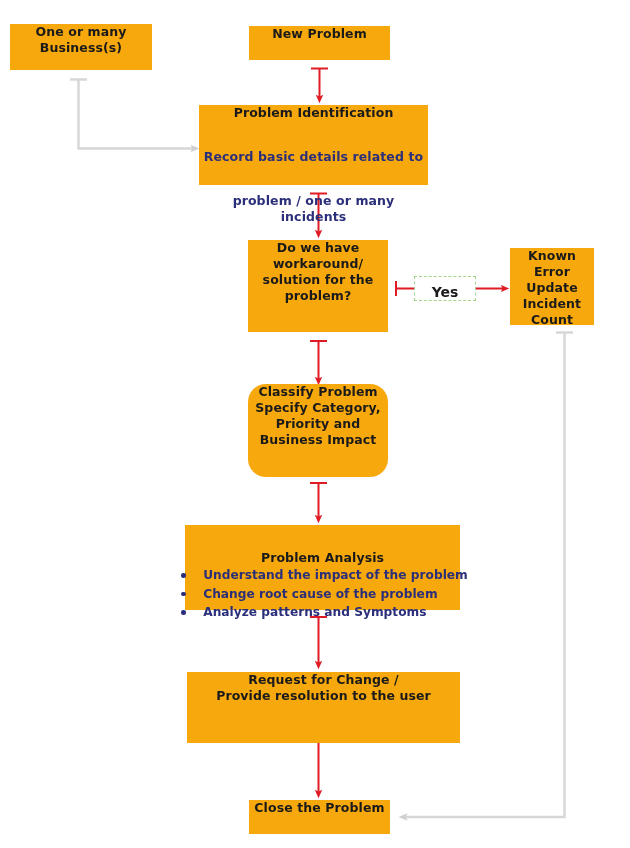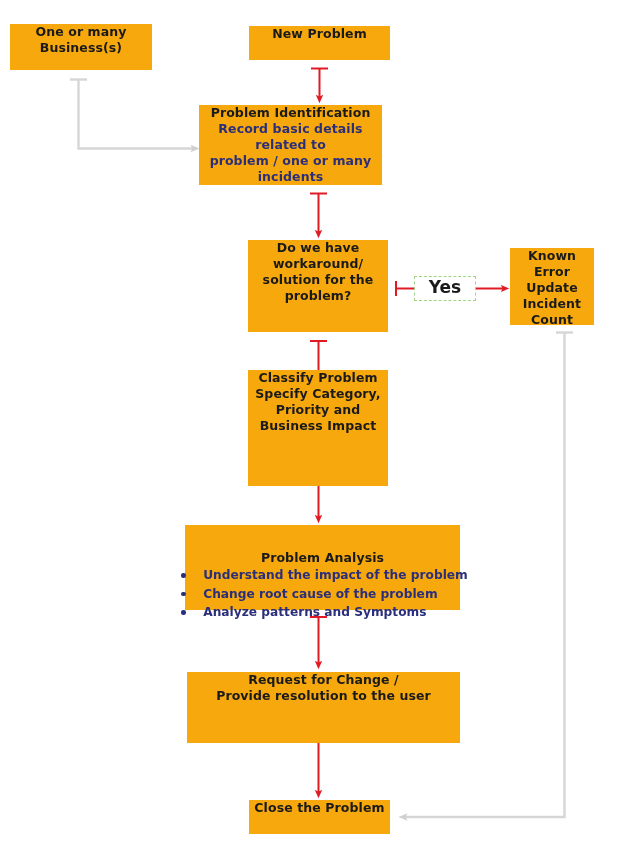--- a/index.html
+++ b/index.html
@@ -69,24 +69,24 @@
     width: 4.5px;
     height: 4.5px;
     border-radius: 50%;
     background: #2b2f7a;
   }
   .yes-label {
     position: absolute;
     border: 1px dashed #9fd48a;
     background: #ffffff;
     color: #1a1a1a;
-    font-size: 17px;
+    font-size: 14px;
     font-weight: bold;
     display: flex;
-    align-items: flex-start;
+    align-items: flex-end;
     justify-content: center;
     box-sizing: border-box;
   }
   svg.wires {
     position: absolute;
     left: 0;
     top: 0;
     width: 630px;
     height: 848px;
     pointer-events: none;
@@ -159,21 +159,21 @@
 
   <div class="node" style="left:10px; top:24px; width:142px; height:46px;">
     <span class="line">One or many</span>
     <span class="line">Business(s)</span>
   </div>
 
   <div class="node" style="left:249px; top:26px; width:141px; height:34px;">
     <span class="line">New Problem</span>
   </div>
 
-  <div class="node" style="left:199px; top:105px; width:183px; height:80px;">
+  <div class="node" style="left:199px; top:105px; width:229px; height:80px;gap:28px;">
     <span class="title">Problem Identification</span>
     <span class="sub">Record basic details related to</span>
     <span class="sub">problem / one or many incidents</span>
   </div>
 
   <div class="node" style="left:248px; top:240px; width:140px; height:92px;">
     <span class="line">Do we have</span>
     <span class="line">workaround/</span>
     <span class="line">solution for the</span>
     <span class="line">problem?</span>
@@ -182,21 +182,21 @@
   <div class="yes-label" style="left:414px; top:276px; width:62px; height:25px;">
     <span>Yes</span>
   </div>
 
   <div class="node" style="left:510px; top:248px; width:84px; height:77px;">
     <span class="line">Known Error</span>
     <span class="line">Update</span>
     <span class="line">Incident Count</span>
   </div>
 
-  <div class="node" style="left:248px; top:370px; width:140px; height:116px;">
+  <div class="node" style="left:248px; top:384px; width:140px; height:93px;border-radius:18px;">
     <span class="line">Classify Problem</span>
     <span class="line">Specify Category,</span>
     <span class="line">Priority and</span>
     <span class="line">Business Impact</span>
   </div>
 
   <div class="node" style="left:185px; top:525px; width:275px; height:85px; justify-content:flex-start; padding-top:25px;">
     <span class="title">Problem Analysis</span>
     <ul class="bullets">
       <li><span class="dot"></span><span>Understand the impact of the problem</span></li>

